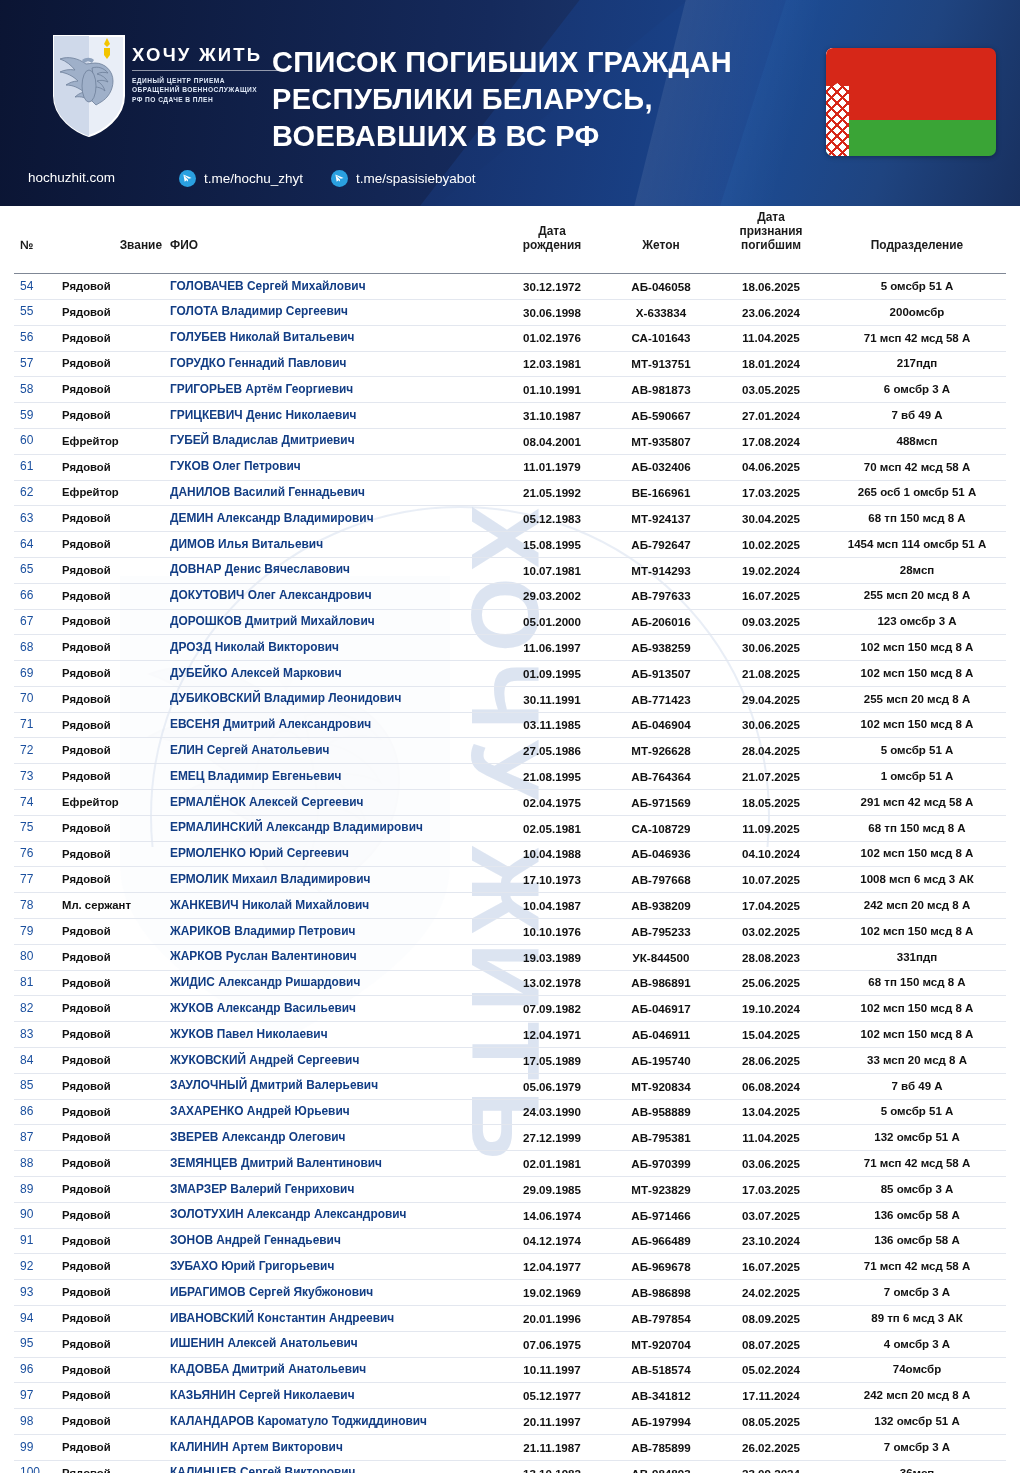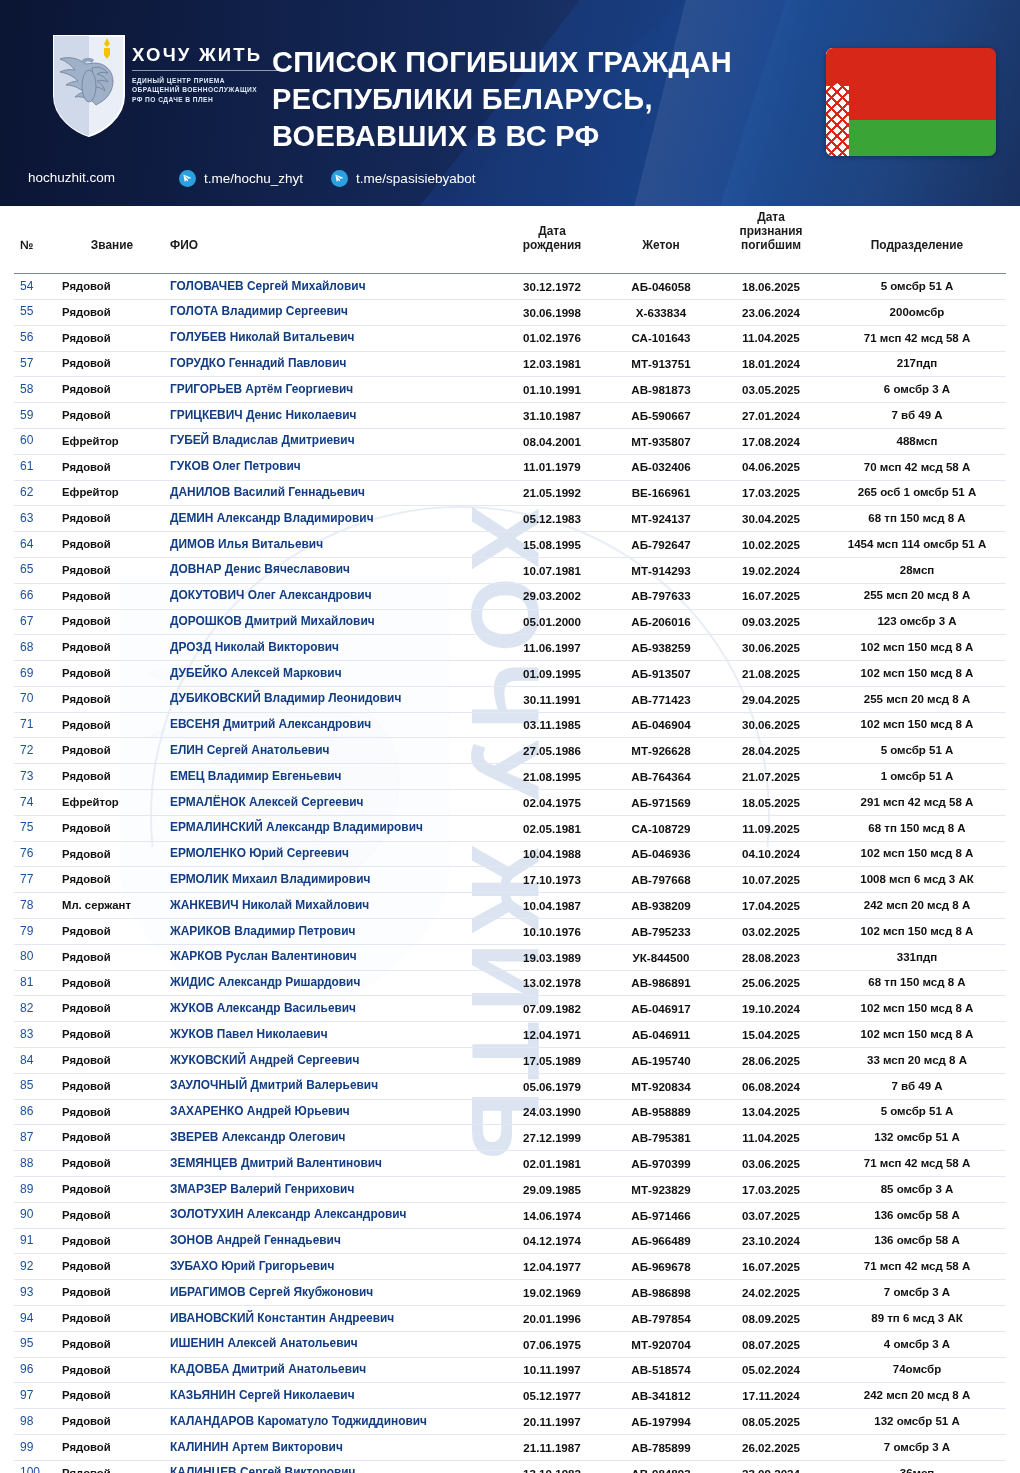--- a/index.html
+++ b/index.html
@@ -213,21 +213,21 @@
   thead th {
     font-size: 11.9px;
     font-weight: 700;
     color: #1b1b1b;
     padding: 4px 4px 21px;
     vertical-align: bottom;
     line-height: 1.18;
     border-bottom: 1.6px solid #7f8795;
   }
   thead th.num-h    { text-align: left; padding-left: 6px; }
-  thead th.rank-h   { text-align: center; }
+  thead th.rank-h   { text-align: right; }
   thead th.name-h   { text-align: left; padding-left: 4px; }
   thead th.c       { text-align: center; }
 
   tbody td {
     padding: 5.5px 4px;
     border-bottom: 1px solid #e3e7ef;
     line-height: 1.15;
     white-space: nowrap;
     overflow: hidden;
   }

